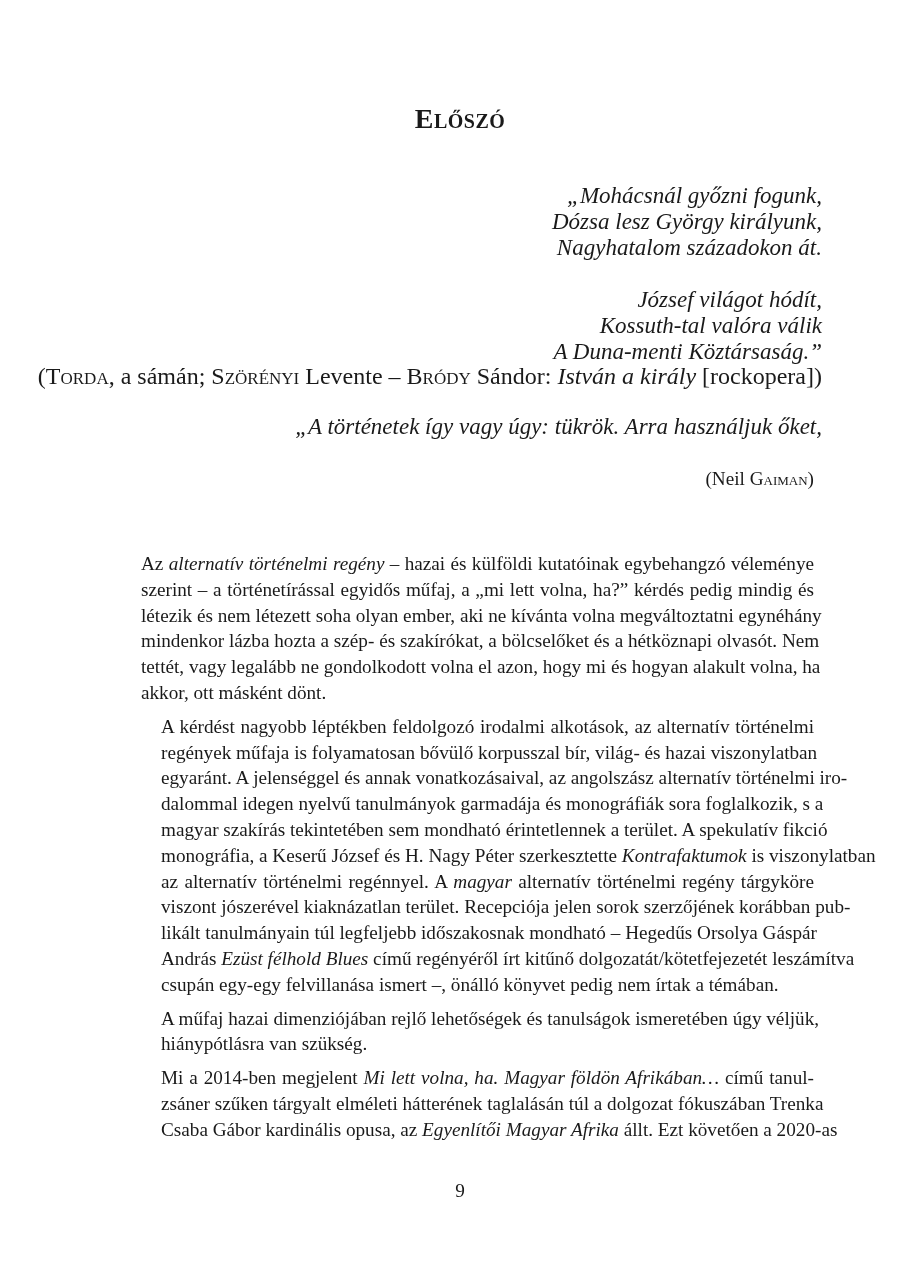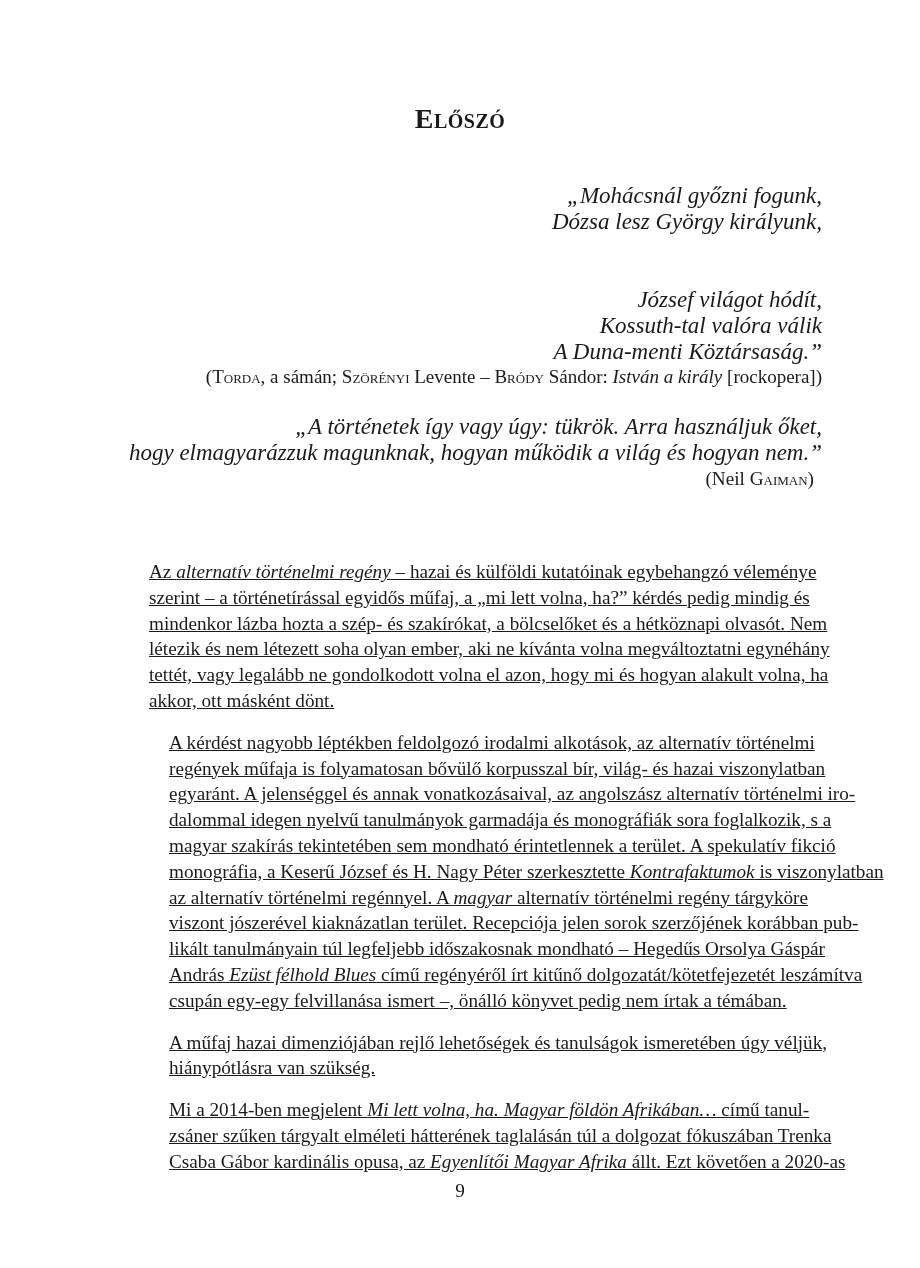--- a/index.html
+++ b/index.html
@@ -16,73 +16,73 @@
   .motto {
     position: absolute; right: 98px; text-align: right;
     font-size: 23px; line-height: 25.8px; font-style: italic;
   }
   .motto .line { display: block; white-space: nowrap; }
   .sc { font-variant: small-caps; }
   .motto1 { top: 183px; }
   .motto2 { top: 287px; }
   .attrib1 {
     position: absolute; right: 98px; top: 364px;
-    font-size: 19px; line-height: 25.8px; white-space: nowrap;
+    font-size: 24px; line-height: 25.8px; white-space: nowrap;
   }
   .motto3 { top: 414px; }
   .attrib2 {
     position: absolute; right: 106px; top: 466px;
     font-size: 19.2px; line-height: 25.8px; white-space: nowrap;
   }
   .body-text {
     position: absolute; left: 133px; width: 689px; top: 543px;
     font-size: 19.2px; line-height: 25.8px;
     text-align: justify; hyphens: manual;
   }
-  .body-text p { margin: 16px; text-indent: 0; text-decoration: underline; }
+  .body-text p { margin: 8px; text-indent: 0; }
   .body-text p.indent { text-indent: 20px; }
   .body-text p .l { display: block; text-align: justify; text-align-last: justify; white-space: nowrap; }
   .body-text p .l.last { text-align-last: left; }
   .page-number {
     position: absolute; left: 0; width: 920px; top: 1180px;
     text-align: center; font-size: 19.2px;
   }
   i, .it { font-style: italic; }
 </style>
 </head>
 <body>
 
 <h1 class="page-title">Előszó</h1>
 
 <div class="motto motto1">
   <span class="line">„Mohácsnál győzni fogunk,</span>
   <span class="line">Dózsa lesz György királyunk,</span>
+  <span class="line">Nagyhatalom századokon át.</span>
 </div>
 
 <div class="motto motto2">
   <span class="line">József világot hódít,</span>
   <span class="line">Kossuth-tal valóra válik</span>
   <span class="line">A Duna-menti Köztársaság.”</span>
 </div>
 
 <div class="attrib1"><span>(</span><span class="sc">Torda</span><span>, a sámán; </span><span class="sc">Szörényi</span><span> Levente – </span><span class="sc">Bródy</span><span> Sándor: </span><i>István a király</i><span> [rockopera])</span></div>
 
 <div class="motto motto3">
   <span class="line">„A történetek így vagy úgy: tükrök. Arra használjuk őket,</span>
-  <span class="line">hogy elmagyarázzuk magunknak, hogyan működik a világ és hogyan nem.”</span>
 </div>
 
 <div class="attrib2"><span>(Neil </span><span class="sc">Gaiman</span><span>)</span></div>
 
 <div class="body-text">
   <p>
       <span class="l"><span>Az </span><i>alternatív történelmi regény</i><span> – hazai és külföldi kutatóinak egybehangzó véleménye</span></span>
       <span class="l"><span>szerint – a történetírással egyidős műfaj, a „mi lett volna, ha?” kérdés pedig mindig és</span></span>
+      <span class="l"><span>létezik és nem létezett soha olyan ember, aki ne kívánta volna megváltoztatni egynéhány</span></span>
       <span class="l"><span>mindenkor lázba hozta a szép- és szakírókat, a bölcselőket és a hétköznapi olvasót. Nem</span></span>
-      <span class="l"><span>létezik és nem létezett soha olyan ember, aki ne kívánta volna megváltoztatni egynéhány</span></span>
       <span class="l"><span>tettét, vagy legalább ne gondolkodott volna el azon, hogy mi és hogyan alakult volna, ha</span></span>
       <span class="l last"><span>akkor, ott másként dönt.</span></span>
     </p>
   <p class="indent">
       <span class="l"><span>A kérdést nagyobb léptékben feldolgozó irodalmi alkotások, az alternatív történelmi</span></span>
       <span class="l"><span>regények műfaja is folyamatosan bővülő korpusszal bír, világ- és hazai viszonylatban</span></span>
       <span class="l"><span>egyaránt. A jelenséggel és annak vonatkozásaival, az angolszász alternatív történelmi iro-</span></span>
       <span class="l"><span>dalommal idegen nyelvű tanulmányok garmadája és monográfiák sora foglalkozik, s a</span></span>
       <span class="l"><span>magyar szakírás tekintetében sem mondható érintetlennek a terület. A spekulatív fikció</span></span>
       <span class="l"><span>monográfia, a Keserű József és H. Nagy Péter szerkesztette </span><i>Kontrafaktumok</i><span> is viszonylatban</span></span>

